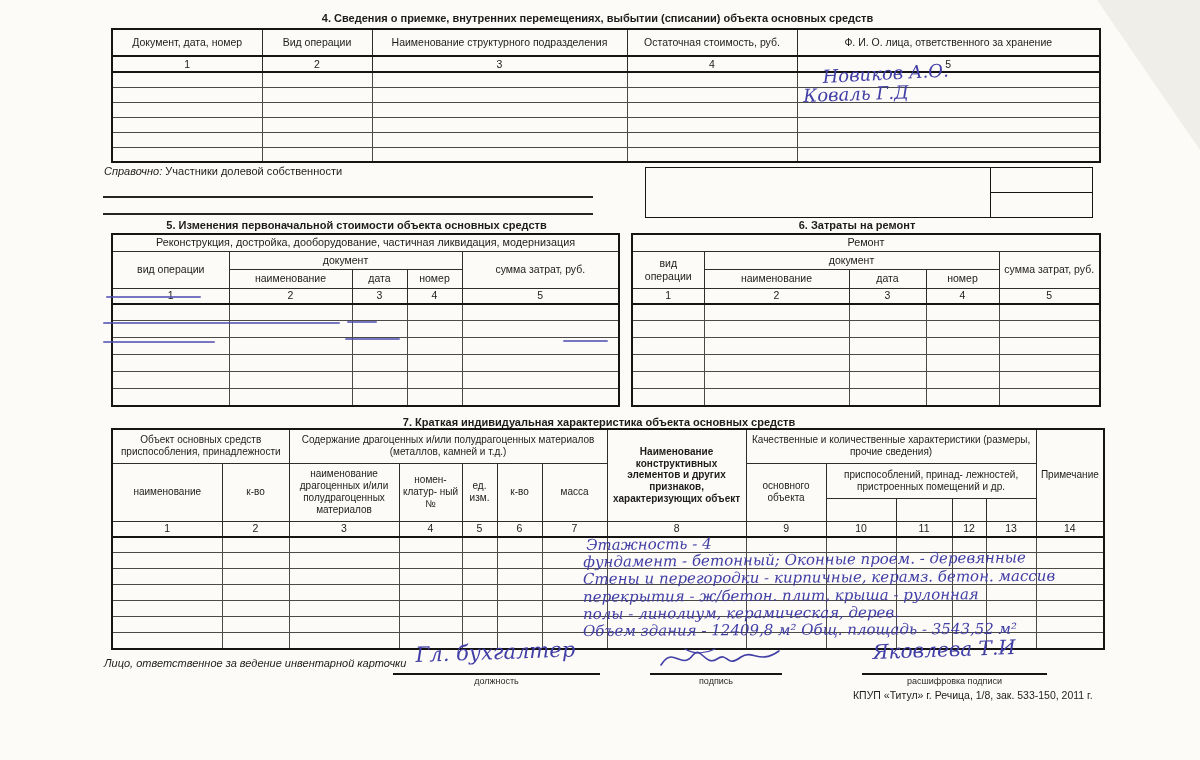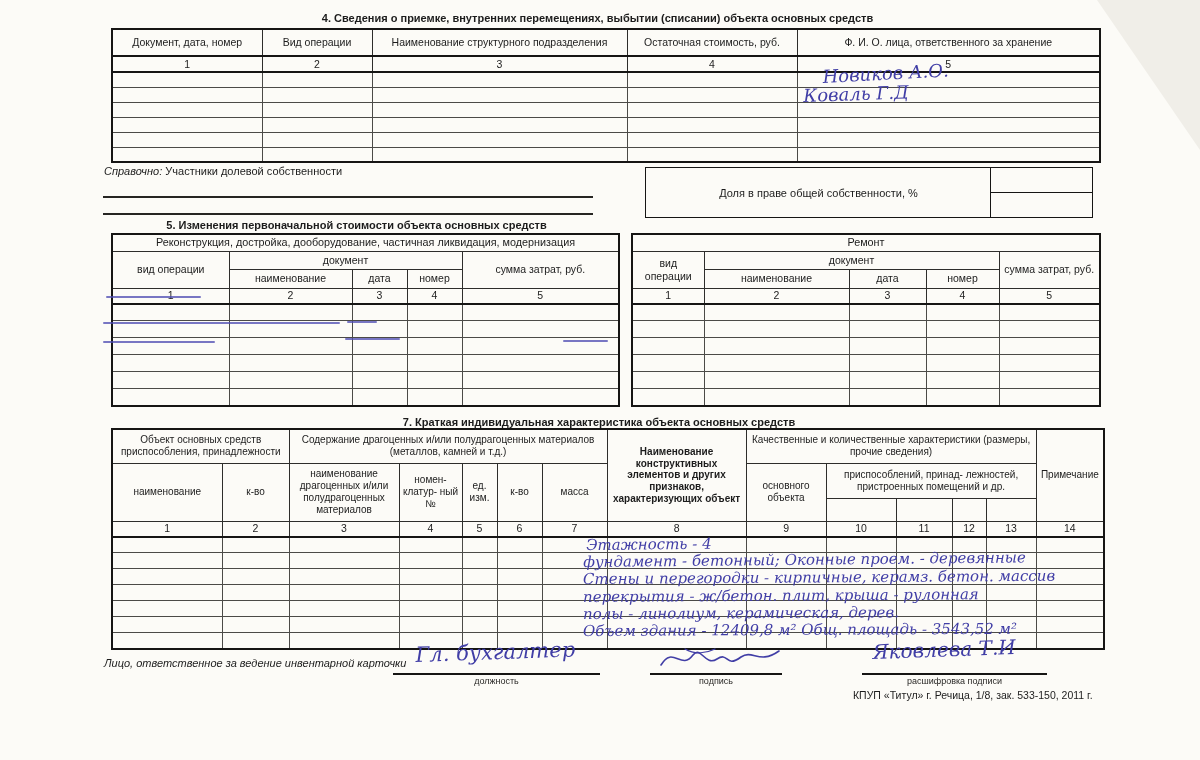--- a/index.html
+++ b/index.html
@@ -116,21 +116,20 @@
   <div id="corner-cut"></div>
 
   <div class="small-italic" style="left:104px;top:165px;">
     <span style="font-style:italic;">Справочно:</span>
     <span style="font-style:normal;font-size:11px;">Участники долевой собственности</span>
   </div>
   <div class="rule" style="left:103px;top:196px;width:490px;"></div>
   <div class="rule" style="left:103px;top:213px;width:490px;"></div>
 
   <div id="share-box">
-    <div class="lbl">Доля в праве общей собственности, %</div>
     <div class="divider-v"></div>
     <div class="divider-h"></div>
   </div>
 
   <div class="title" style="left:103px;top:219px;width:507px;">5. Изменения первоначальной стоимости объекта основных средств</div>
   <table class="t-outer" style="left:103px;top:233px;width:507px;">
     <colgroup>
         <col style="width:117px">
         <col style="width:123px">
         <col style="width:55px">
@@ -205,20 +204,21 @@
       </tbody>
   </table>
 
   <div class="ink-line" style="left:106px;top:296px;width:95px;"></div>
   <div class="ink-line" style="left:103px;top:322px;width:237px;"></div>
   <div class="ink-line" style="left:103px;top:341px;width:112px;"></div>
   <div class="ink-line" style="left:347px;top:321px;width:30px;"></div>
   <div class="ink-line" style="left:345px;top:338px;width:55px;"></div>
   <div class="ink-line" style="left:563px;top:340px;width:45px;"></div>
 
+  <div class="title" style="left:623px;top:219px;width:468px;">6. Затраты на ремонт</div>
   <table class="t-outer" style="left:623px;top:233px;width:468px;">
     <colgroup>
         <col style="width:72px">
         <col style="width:145px">
         <col style="width:77px">
         <col style="width:73px">
         <col style="width:101px">
       </colgroup>
     <tbody>
         <tr class="sub" style="height:17px;">

